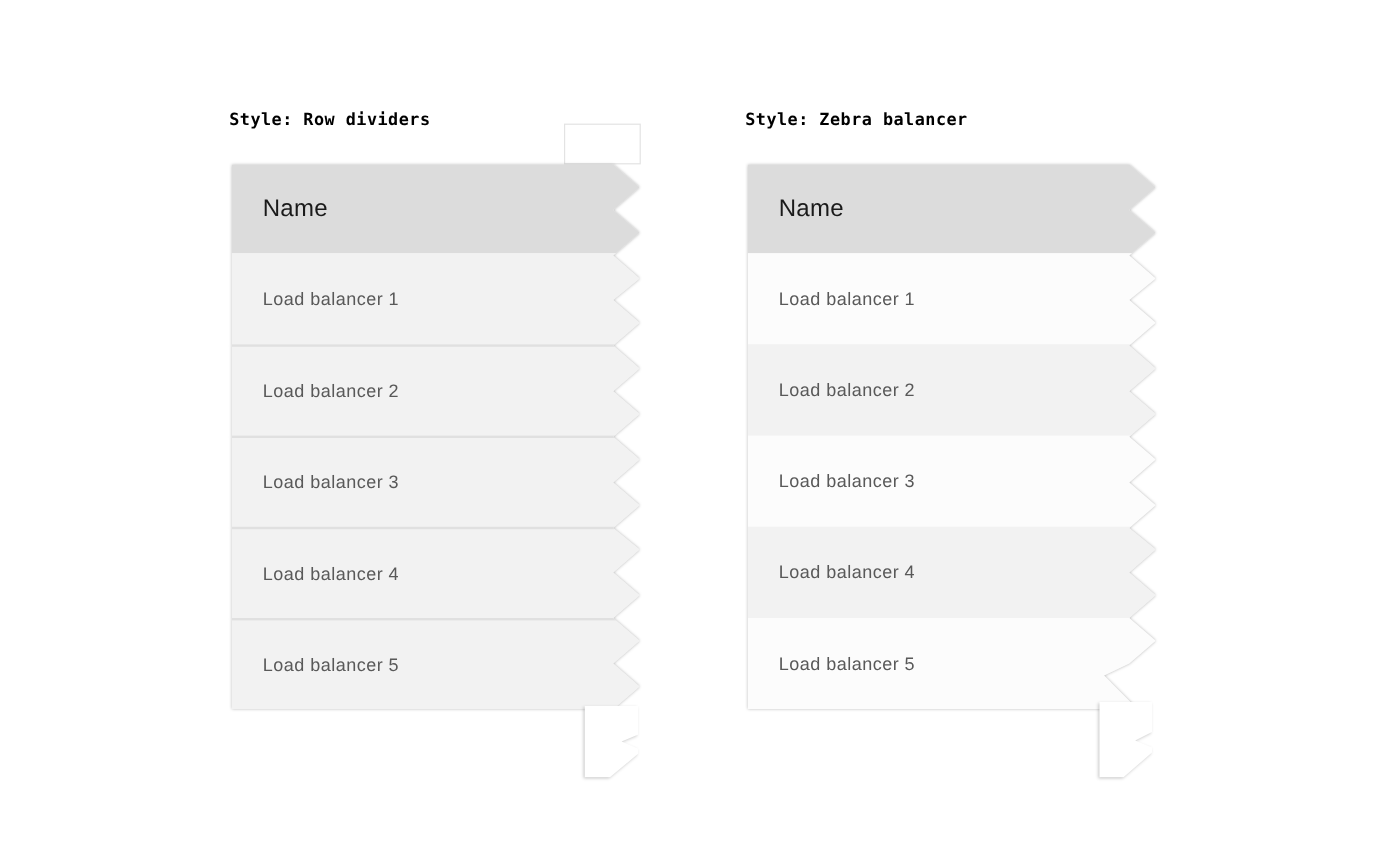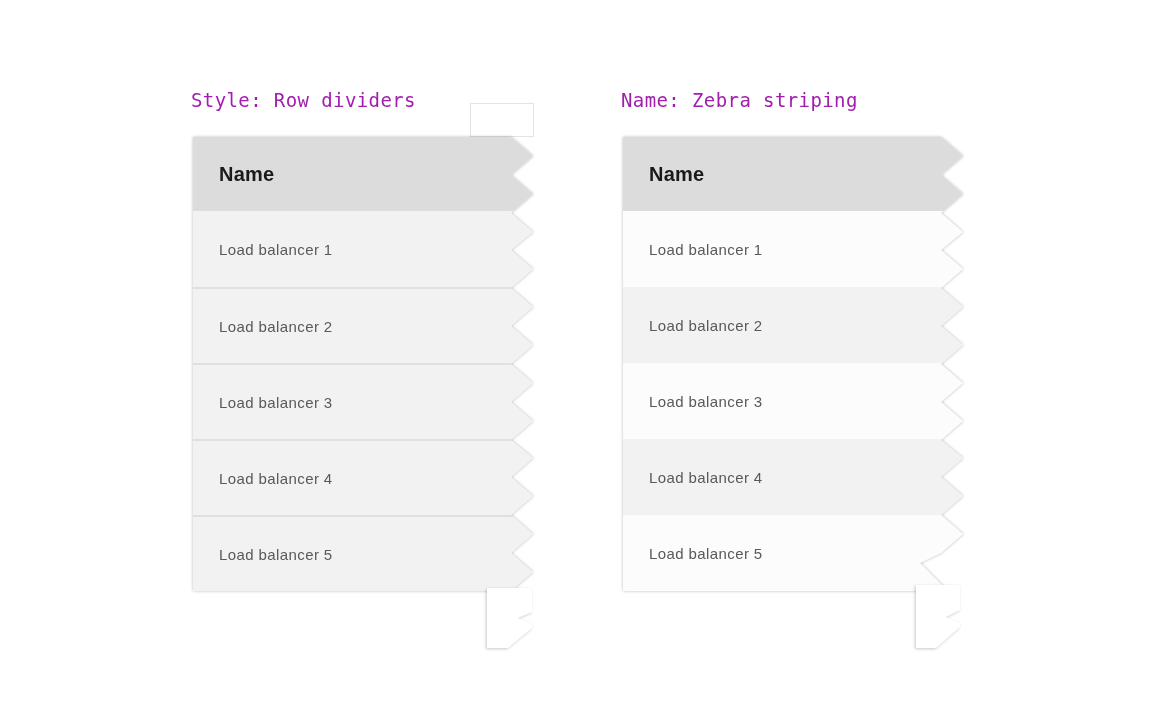--- a/index.html
+++ b/index.html
@@ -5,22 +5,22 @@
   html,body{margin:0;padding:0;background:#ffffff;}
   .canvas{
     position:relative;width:1152px;height:720px;background:#ffffff;
     overflow:hidden;font-family:"Liberation Sans",sans-serif;
   }
   .panel{position:absolute;top:90px;width:345px;}
   .panel.left{left:191px;}
   .panel.right{left:621px;}
   .panel-title{
     font-family:"DejaVu Sans Mono",monospace;
-    font-weight:400;font-size:19px;line-height:21px;
-    letter-spacing:0.4px;color:#a21caf;white-space:nowrap;
+    font-weight:700;font-size:14px;line-height:21px;
+    letter-spacing:0.4px;color:#000000;white-space:nowrap;
   }
   .table-shadow{
     position:absolute;left:2px;top:47px;width:340px;height:454px;
     filter:drop-shadow(0 0 1.5px rgba(0,0,0,0.28));
   }
   .table{
     width:340px;height:454px;background:#f2f2f2;
     clip-path:polygon(0 0,318px 0,340px 19px,318px 38px,340px 57px,318px 76px,
       340px 95px,318px 113px,340px 132px,318px 151px,340px 170px,318px 189px,
       340px 208px,318px 227px,340px 246px,318px 265px,340px 284px,318px 303px,
@@ -30,21 +30,21 @@
   .table.torn-corner{
     clip-path:polygon(0 0,318px 0,340px 19px,318px 38px,340px 57px,318px 76px,
       340px 95px,318px 113px,340px 132px,318px 151px,340px 170px,318px 189px,
       340px 208px,318px 227px,340px 246px,318px 265px,340px 284px,318px 303px,
       340px 321px,318px 340px,340px 359px,318px 378px,340px 397px,318px 416px,
       297px 426px,325px 454px,0 454px);
   }
   .thead{
     height:74px;background:#dcdcdc;display:flex;align-items:center;
     padding-left:26px;box-sizing:border-box;
-    font-weight:700;font-size:20px;color:#1a1a1a;letter-spacing:0.2px;
+    font-weight:400;font-size:20px;color:#1a1a1a;letter-spacing:0.2px;
   }
   .trow{
     height:76px;display:flex;align-items:center;
     padding-left:26px;box-sizing:border-box;
     font-size:15px;color:#595959;letter-spacing:0.4px;
   }
   .t-dividers .trow{background:#f2f2f2;}
   .t-dividers .trow + .trow{border-top:2px solid #e0e0e0;}
   .t-zebra > .trow:nth-child(2n){background:#fcfcfc;}
   .t-zebra > .trow:nth-child(2n+1){background:#f2f2f2;}
@@ -86,21 +86,21 @@
         <div class="trow">Load balancer 5</div>
       </div>
     </div>
 
     <div class="scrap-shadow bottom">
       <div class="scrap-bottom-piece"></div>
     </div>
   </section>
 
   <section class="panel right">
-    <div class="panel-title">Name: Zebra striping</div>
+    <div class="panel-title">Style: Zebra balancer</div>
 
     <div class="table-shadow">
       <div class="table t-zebra torn-corner">
         <div class="thead">Name</div>
         <div class="trow">Load balancer 1</div>
         <div class="trow">Load balancer 2</div>
         <div class="trow">Load balancer 3</div>
         <div class="trow">Load balancer 4</div>
         <div class="trow">Load balancer 5</div>
       </div>

